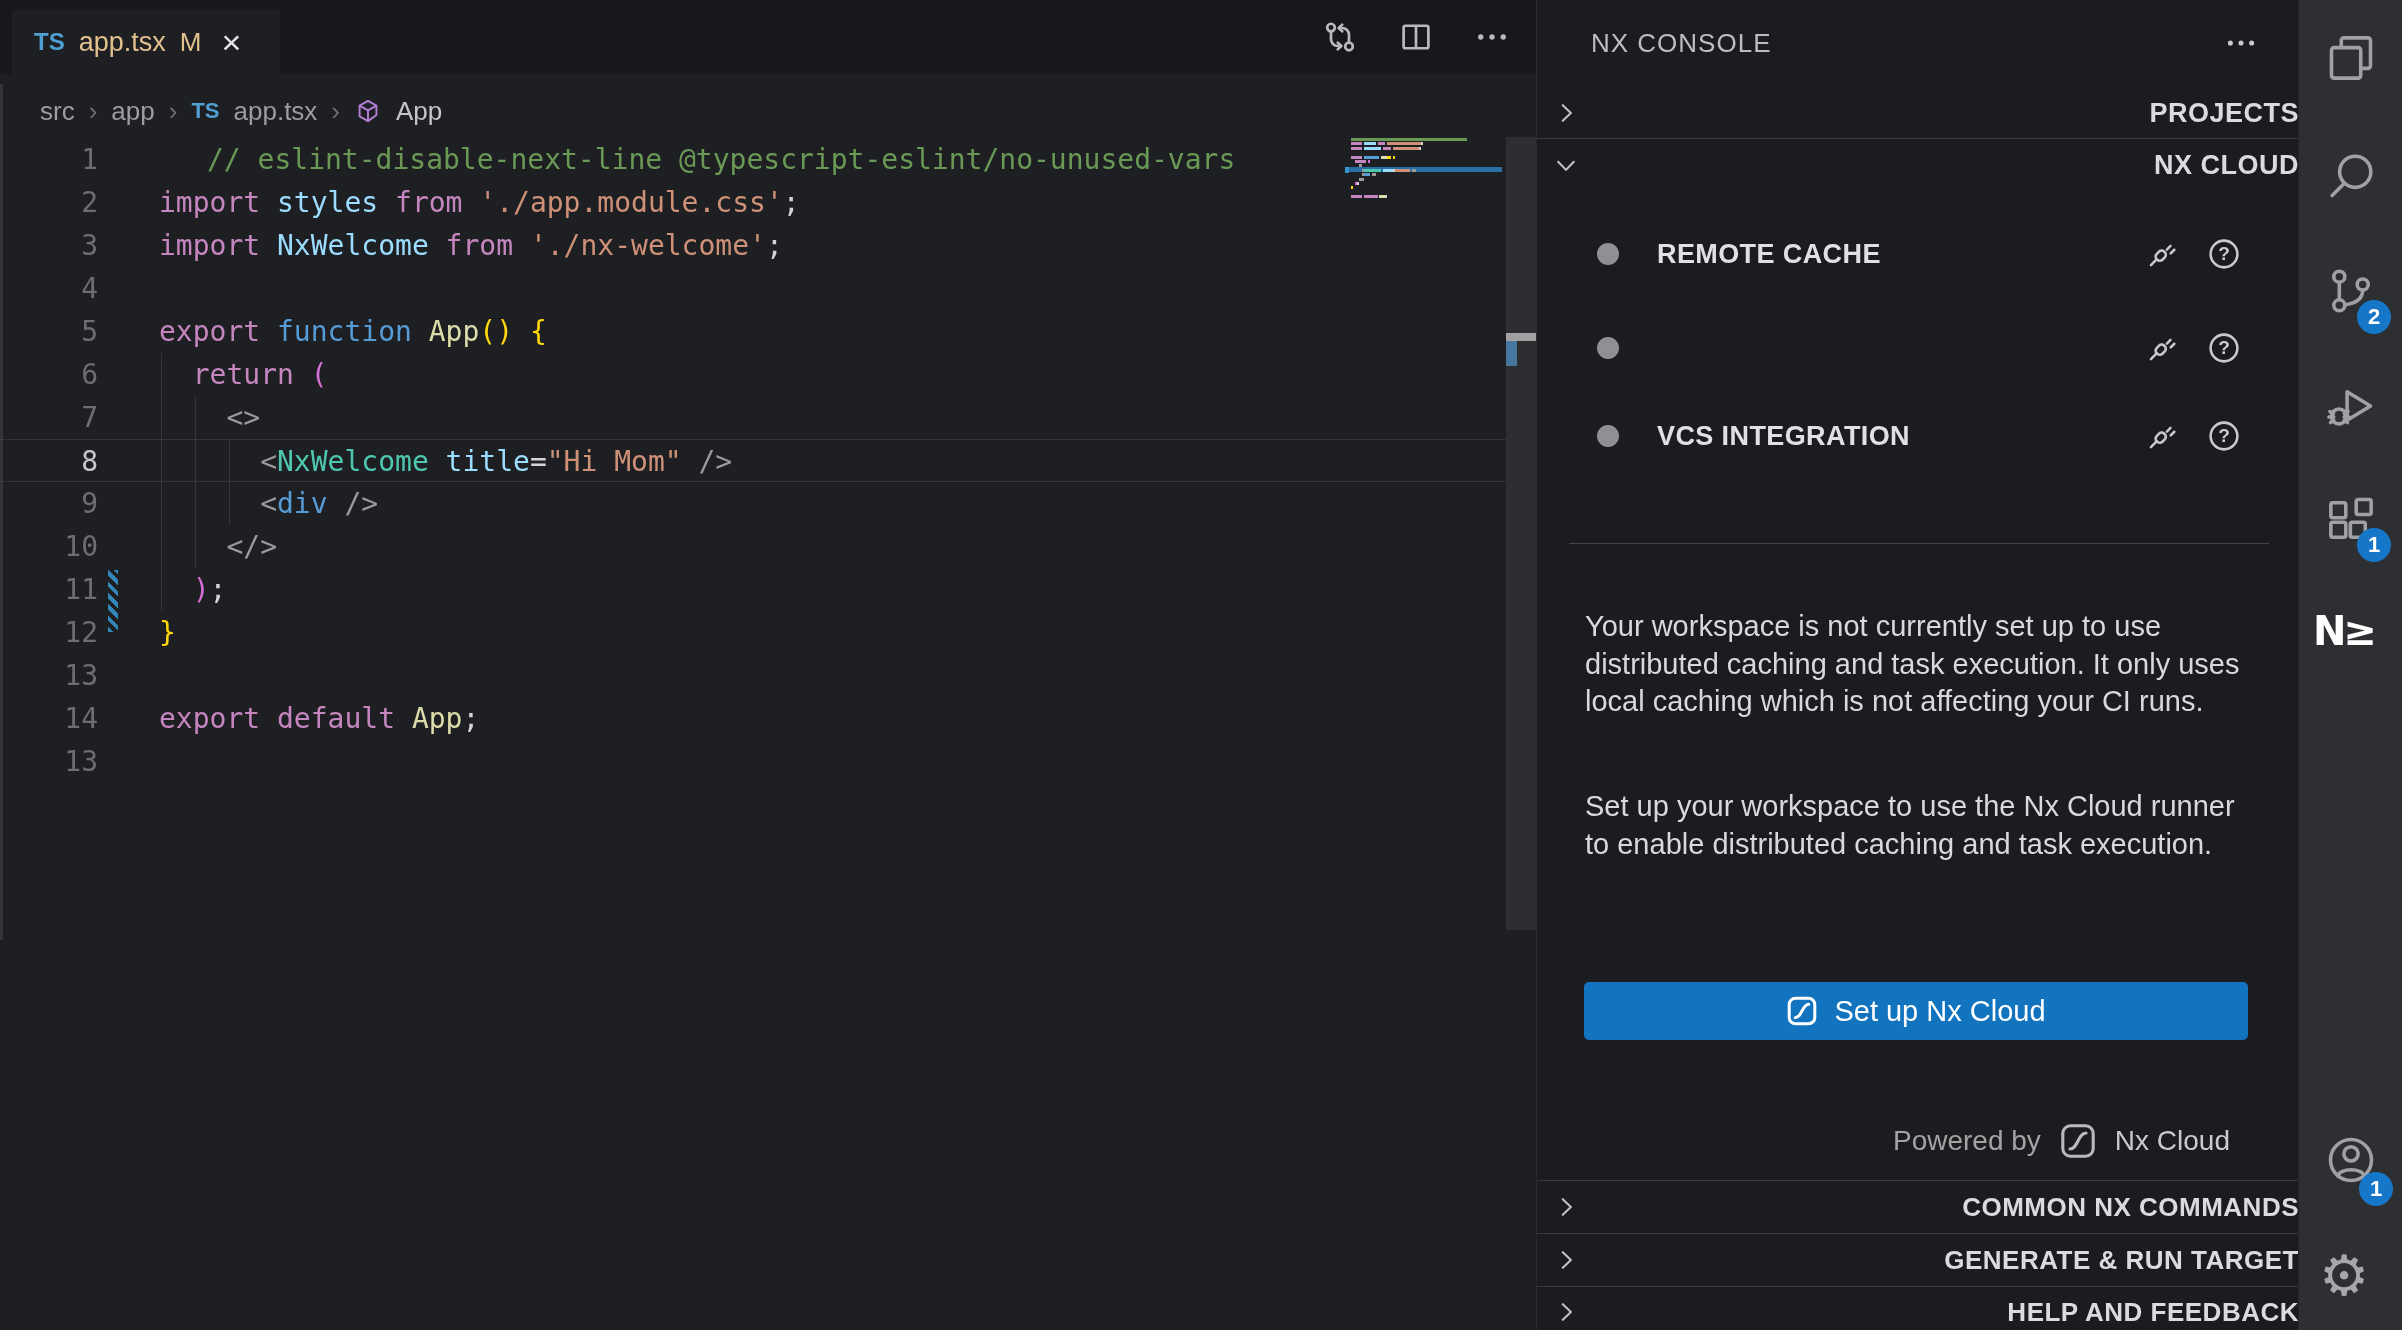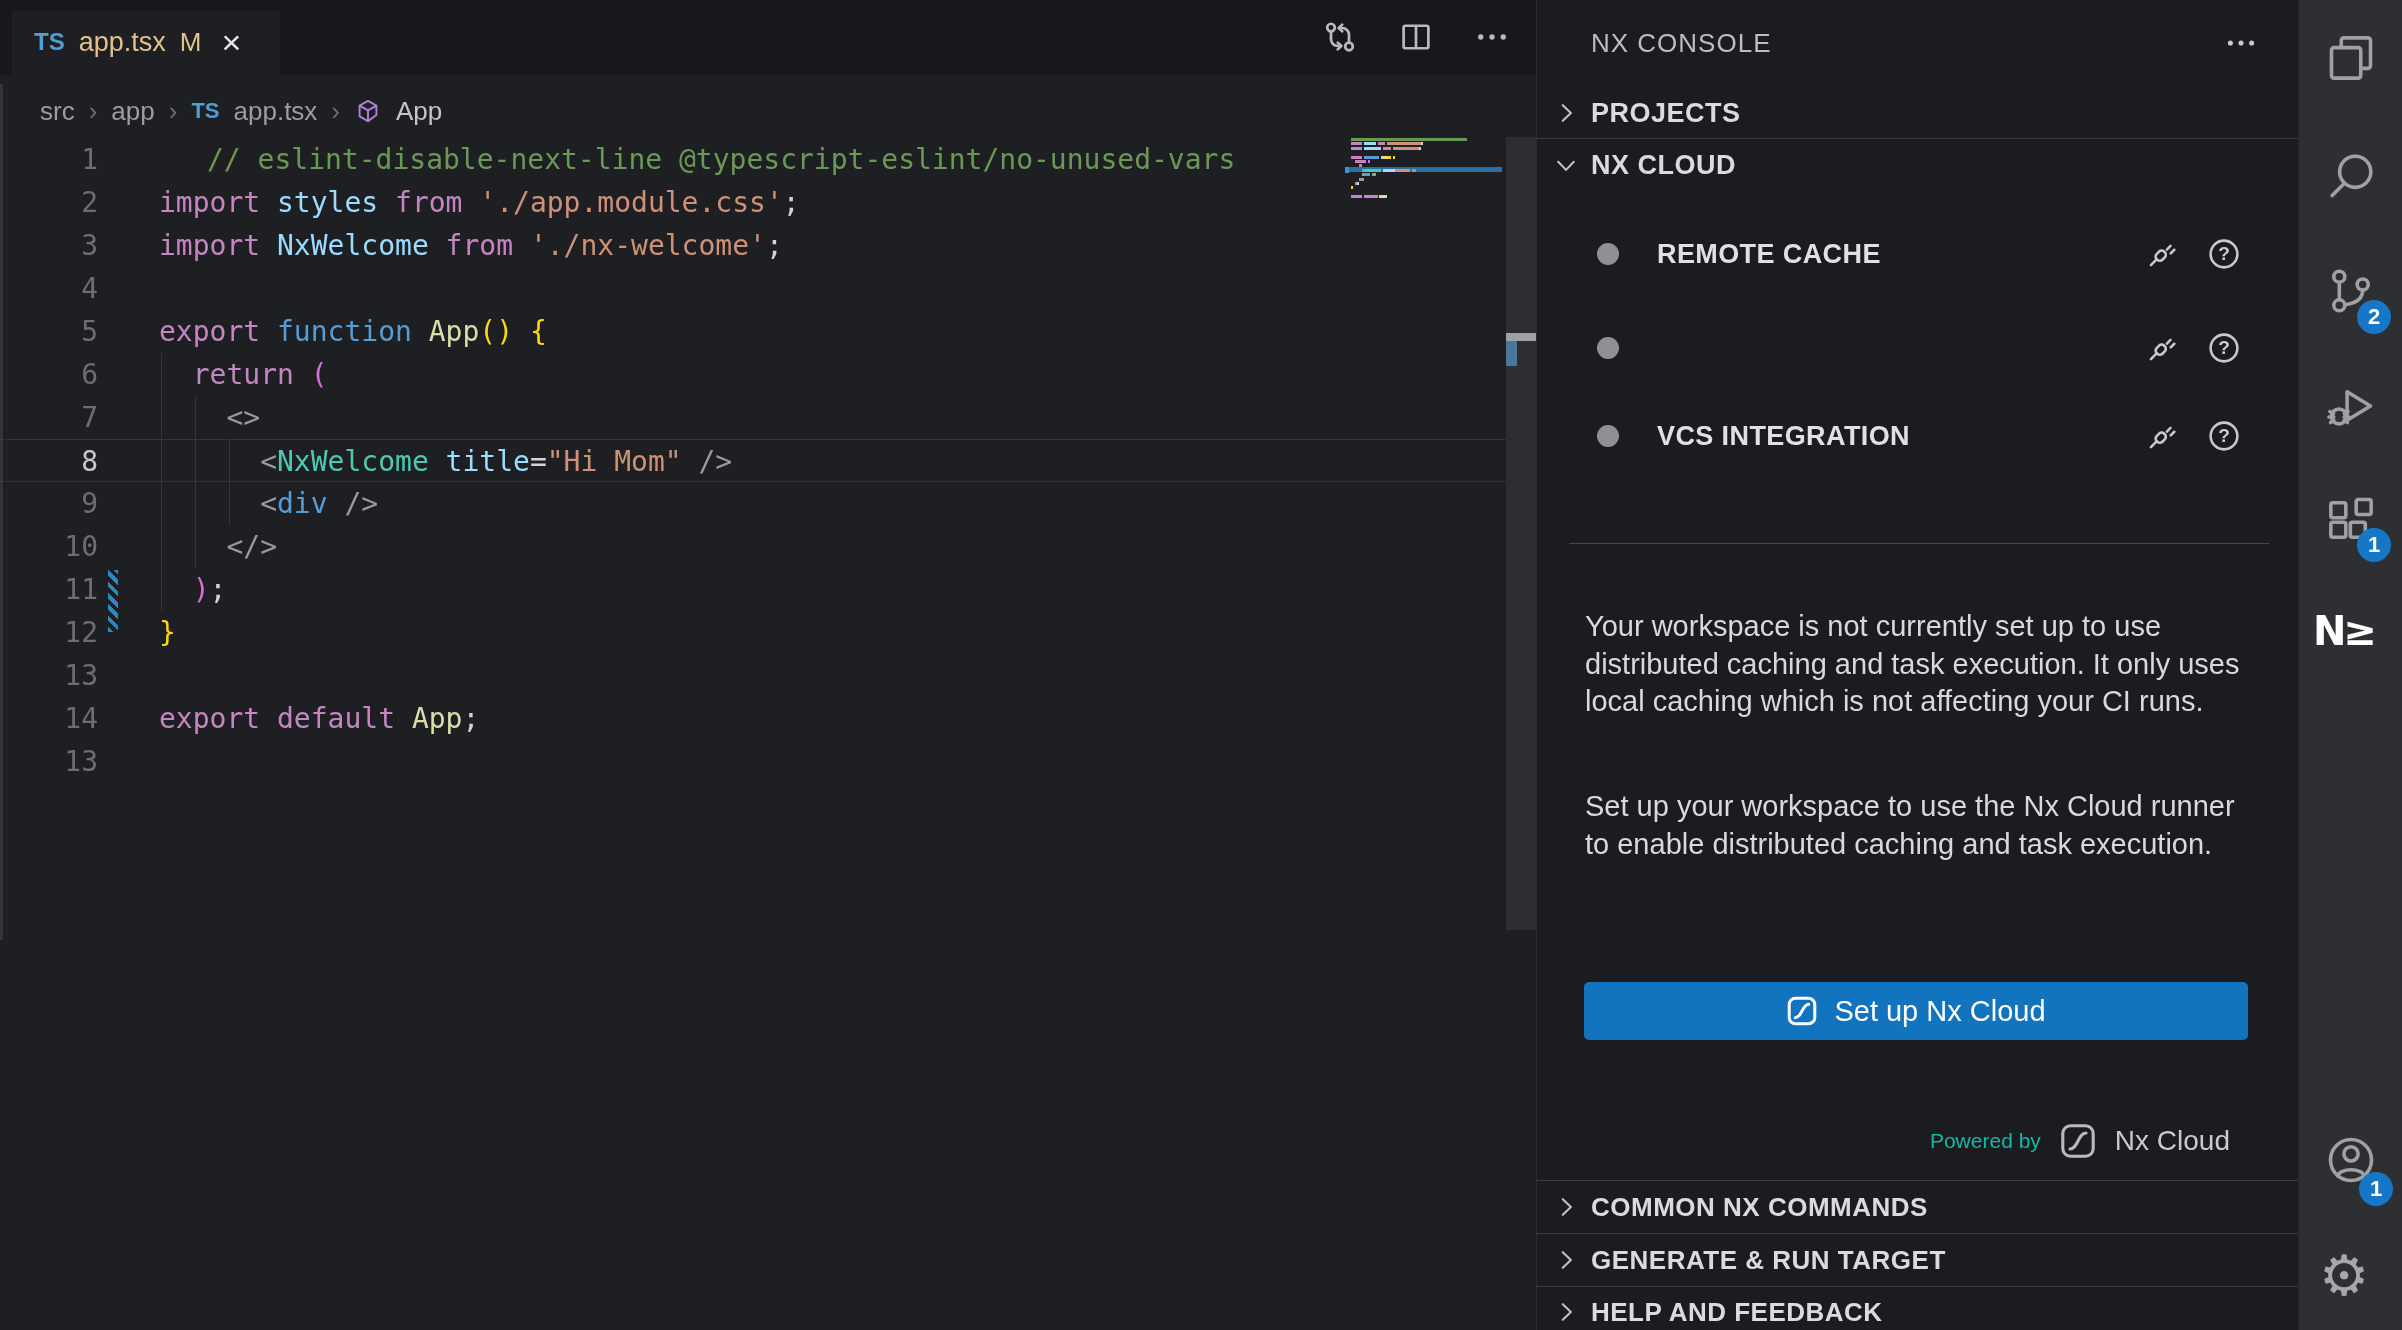--- a/index.html
+++ b/index.html
@@ -38,35 +38,35 @@
   .mm-mod{position:absolute;left:0;top:29px;width:4px;height:6px;background:#3794cc;}
   .scrollbar{position:absolute;left:1506px;top:137px;width:30px;height:793px;background:rgba(255,255,255,0.07);cursor:pointer;}
   .sb-line{position:absolute;left:0;top:196px;width:30px;height:8px;background:rgba(200,200,200,0.75);}
   .sb-mod{position:absolute;left:0;top:204px;width:11px;height:25px;background:#47779e;}
   .win-edge{position:absolute;left:0;top:84px;width:3px;height:856px;background:#46474c;opacity:.55;}
   
   .panel{position:absolute;left:1536px;top:0;width:762px;height:1330px;background:#1b1c20;border-left:1px solid #2a2b2f;box-sizing:border-box;}
   .panel-header{position:absolute;left:54px;top:20px;right:40px;height:46px;display:flex;align-items:center;}
   .panel-title{color:#bcbdbf;font-size:26px;letter-spacing:1px;}
   .panel-more{margin-left:auto;color:#c9cacc;cursor:pointer;}
-  .sec-row{position:absolute;left:0;width:762px;height:46px;display:flex;align-items:center;gap:12px;padding-left:16px;box-sizing:border-box;cursor:pointer;}
+  .sec-row{position:absolute;left:0;width:762px;height:46px;display:flex;align-items:center;gap:12px;padding-left:16px;box-sizing:border-box;cursor:pointer;justify-content:space-between;}
   .sec-row .chev{color:#c0c1c3;}
   .sec-label{color:#dadbdd;font-weight:bold;font-size:27px;letter-spacing:.5px;}
   .divider{position:absolute;left:0;width:762px;height:1px;background:#3a3b40;}
   .divider.inset{left:32px;width:700px;background:#45464b;}
   .feature{position:absolute;left:60px;width:644px;display:flex;align-items:center;}
   .feature .dot{width:22px;height:22px;border-radius:50%;background:#8f9094;flex:0 0 22px;}
   .feature .flabel{margin-left:38px;color:#e0e1e3;font-weight:bold;font-size:27px;letter-spacing:.4px;max-width:400px;line-height:37px;}
   .feature .ficons{margin-left:auto;display:flex;gap:28px;align-items:center;}
   .feature .ficons .icon{color:#c9cacc;cursor:pointer;}
   .para{position:absolute;left:48px;width:668px;color:#d8d9db;font-size:29px;line-height:37.5px;}
   .nx-btn{position:absolute;left:47px;top:982px;width:664px;height:58px;background:#1273bf;border:none;border-radius:5px;
     display:flex;align-items:center;justify-content:center;gap:16px;color:#ffffff;font-size:29px;font-family:"Liberation Sans",sans-serif;cursor:pointer;}
   .powered{position:absolute;right:68px;top:1122px;display:flex;align-items:center;gap:18px;}
-  .powered .pb{color:#14b8a6;font-size:21px;}
+  .powered .pb{color:#a3a3a3;font-size:28px;}
   .powered .brand{color:#c9cacc;font-size:28px;}
   .powered .icon{color:#b9babd;}
   
   .activitybar{position:absolute;left:2298px;top:0;width:104px;height:1330px;background:#2e2f33;border-left:1px solid #222327;box-sizing:border-box;}
   .act{position:absolute;left:26px;width:52px;height:52px;cursor:pointer;}
   .badge{position:absolute;width:34px;height:34px;border-radius:50%;background:#1677c9;color:#fff;font-size:22px;font-weight:bold;
     display:flex;align-items:center;justify-content:center;}
   .nx-logo{position:absolute;left:14px;color:#ffffff;font-weight:bold;font-size:40px;letter-spacing:-3px;cursor:pointer;font-family:"DejaVu Sans",sans-serif;}
   .gear{position:absolute;left:20px;font-family:"DejaVu Sans",sans-serif;font-size:56px;color:#a5a7ab;line-height:1;cursor:pointer;}
 </style>

